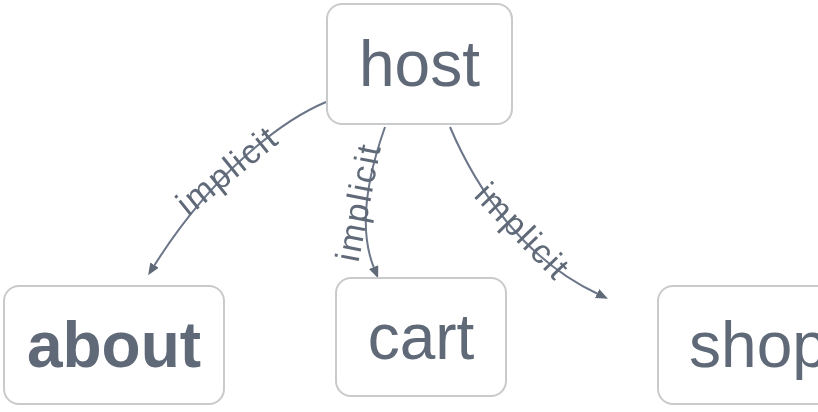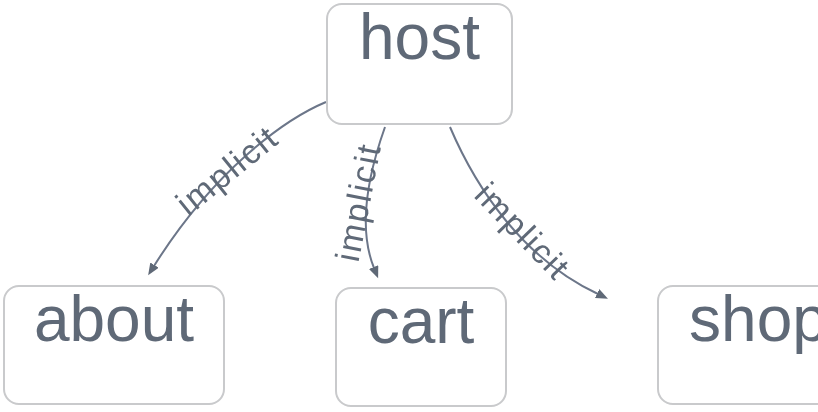--- a/index.html
+++ b/index.html
@@ -26,31 +26,32 @@
     stroke: #6c7689;
     stroke-width: 2;
   }
   .node {
     position: absolute;
     box-sizing: border-box;
     background: #ffffff;
     border: 2px solid #c9cacc;
     border-radius: 16px;
     display: flex;
+    align-items: center;
     justify-content: center;
   }
   .node .node-label {
     font-size: 64px;
     color: #5f6977;
     line-height: 1;
     white-space: nowrap;
   }
   .node-host  { left: 326px; top: 3px;   width: 187px; height: 122px; }
-  .node-about { left: 3px;   top: 285px; width: 222px; height: 120px; }
-  .node-cart  { left: 335px; top: 287px; width: 172px; height: 120px; }
+  .node-about { left: 3px;   top: 285px; width: 222px; height: 120px; font-weight: bold; }
+  .node-cart  { left: 335px; top: 277px; width: 172px; height: 120px; }
   .node-shop  { left: 613px; top: 285px; width: 203px; height: 120px; margin-left: 44px; }
   .edge-label {
     position: absolute;
     font-size: 34px;
     letter-spacing: 2px;
     color: #5f6977;
     white-space: nowrap;
     background: transparent;
     line-height: 1;
   }

